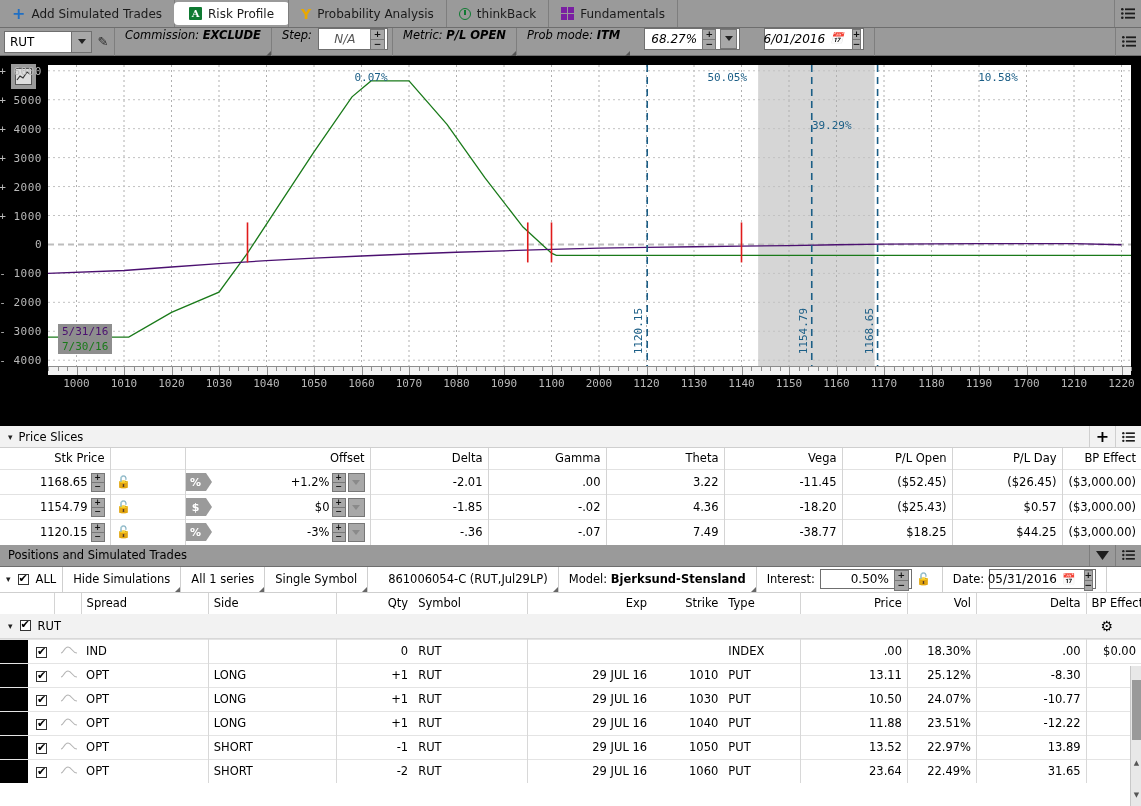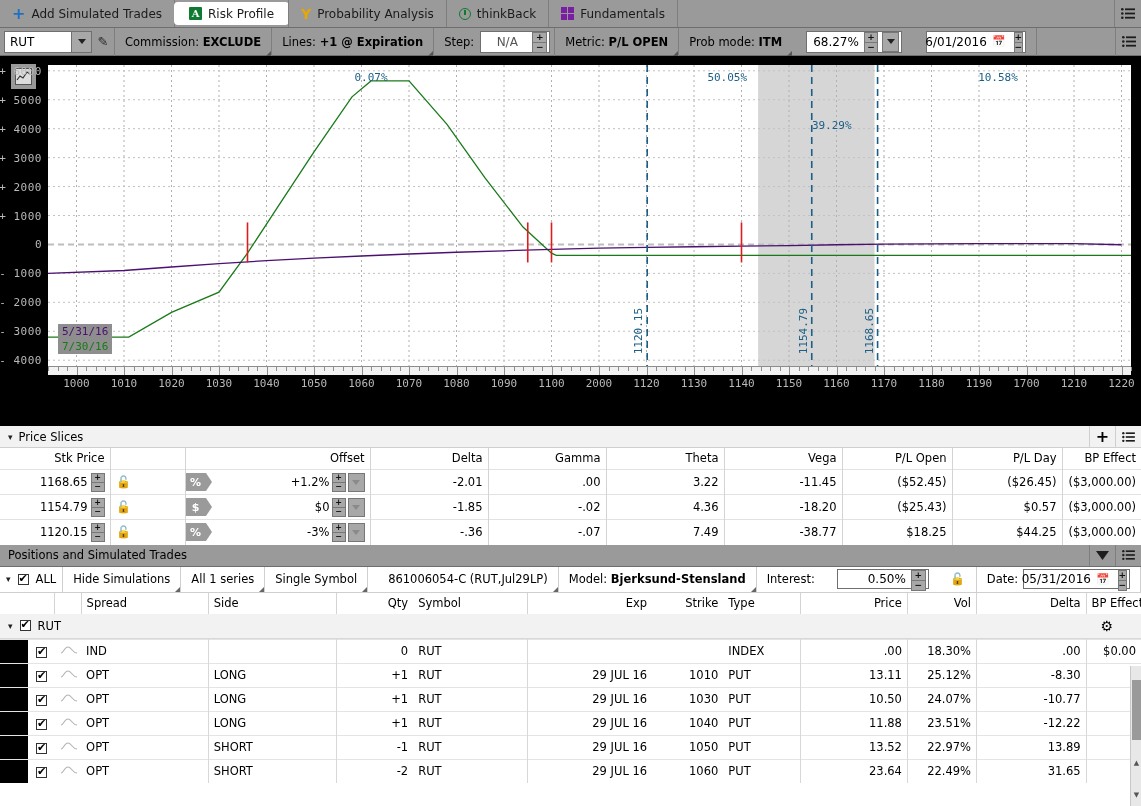--- a/index.html
+++ b/index.html
@@ -57,22 +57,22 @@
     width:88px;height:22px;margin-left:4px;background:#fff;border:1px solid #6f6f6f;
     display:flex;align-items:center;justify-content:space-between;font-size:12px;padding-left:5px;
   }
   .sym-select .caret{
     width:20px;height:20px;background:#a8a8a8;border-left:1px solid #6f6f6f;
     display:flex;align-items:center;justify-content:center;
   }
   .caret-dn{width:0;height:0;border-left:4px solid transparent;border-right:4px solid transparent;border-top:5px solid #222;}
   .pencil{width:22px;text-align:center;font-size:13px;color:#2a2a2a;transform:rotate(0deg);}
   .sbcell{
-    height:28px;display:flex;align-items:center;padding:0 10px;font-size:11.5px;
-    border-left:1px solid #7e7e7e;position:relative;white-space:nowrap;
+    height:28px;display:flex;align-items:flex-start;padding:0 10px;font-size:11.5px;
+    border-left:1px solid #7e7e7e;position:relative;white-space:nowrap;font-style:italic;
   }
   .sbcell.corner::after{
     content:"";position:absolute;right:0;bottom:0;
     border-left:5px solid transparent;border-bottom:5px solid #555;
   }
   .sbcell b{font-weight:bold;}
   .stepper{
     display:inline-flex;flex-direction:column;width:15px;height:20px;margin-left:3px;
   }
   .stepper span{
@@ -252,23 +252,20 @@
 <div class="settingsbar">
   <div class="sym-select">
     <span>RUT</span>
     <span class="caret">
         <i class="caret-dn"></i>
       </span>
   </div>
   <div class="pencil">✎</div>
   <div class="sbcell corner">
     <span>Commission:</span>&nbsp;<b>EXCLUDE</b>
-  </div>
-  <div class="sbcell corner">
-    <span>Lines:</span>&nbsp;<b>+1 @ Expiration</b>
   </div>
   <div class="sbcell" style="padding-right:4px;">
     <span>Step:</span>
     <span class="whitefield" style="width:70px;margin-left:6px;">
       <span style="color:#555;flex:1;text-align:center;">N/A</span>
       <span class="stepper">
           <span>+</span>
           <span>−</span>
         </span>
     </span>
@@ -729,21 +726,21 @@
     </div>
   <div class="seg corner">
       <span>Single Symbol</span>
     </div>
   <div class="seg corner" style="padding-left:20px;">
       <span>861006054-C (RUT,Jul29LP)</span>
     </div>
   <div class="seg corner">
     <span>Model:</span>&nbsp;<b>Bjerksund-Stensland</b>
   </div>
-  <div class="seg" style="gap:22px;">
+  <div class="seg" style="gap:5px;">
     <span>Interest:</span>
     <span class="whitefield" style="width:92px;height:20px;">
       <span style="flex:1;text-align:right;">0.50%</span>
       <span class="stepper" style="height:18px;">
           <span>+</span>
           <span>−</span>
         </span>
     </span>
     <span class="lock">🔓</span>
   </div>

